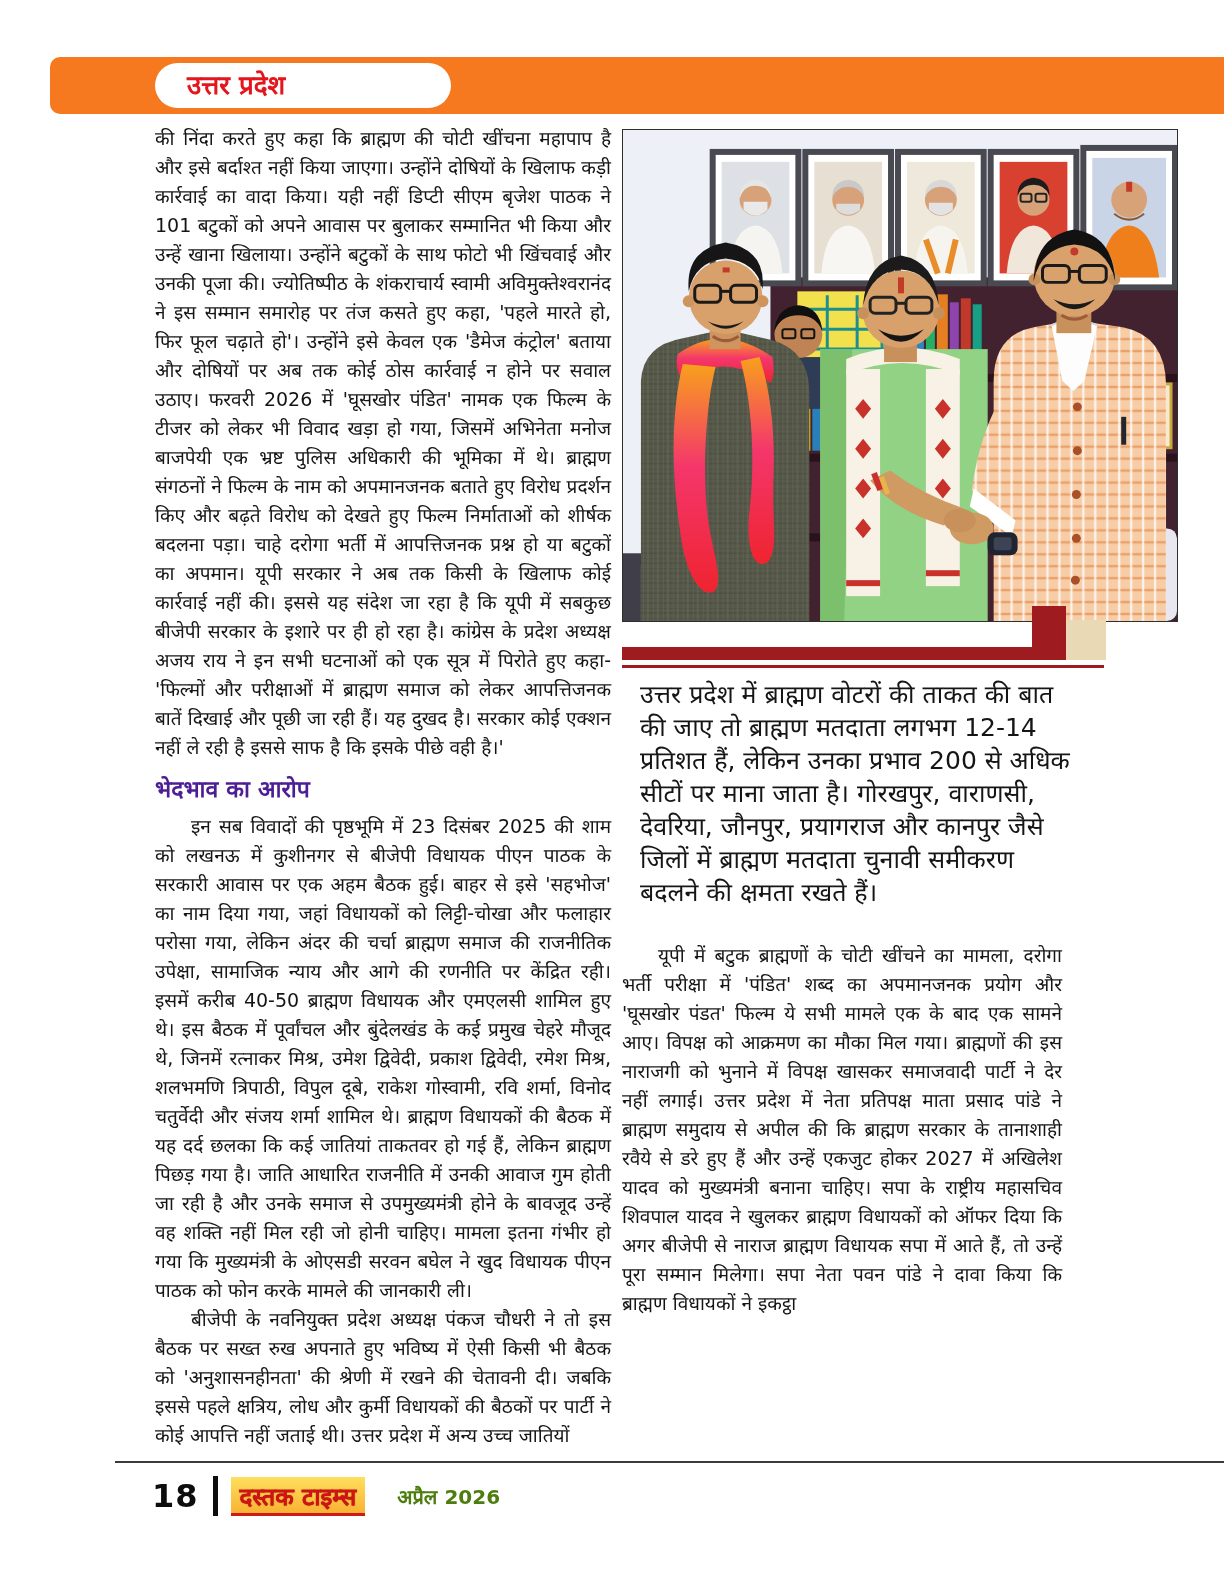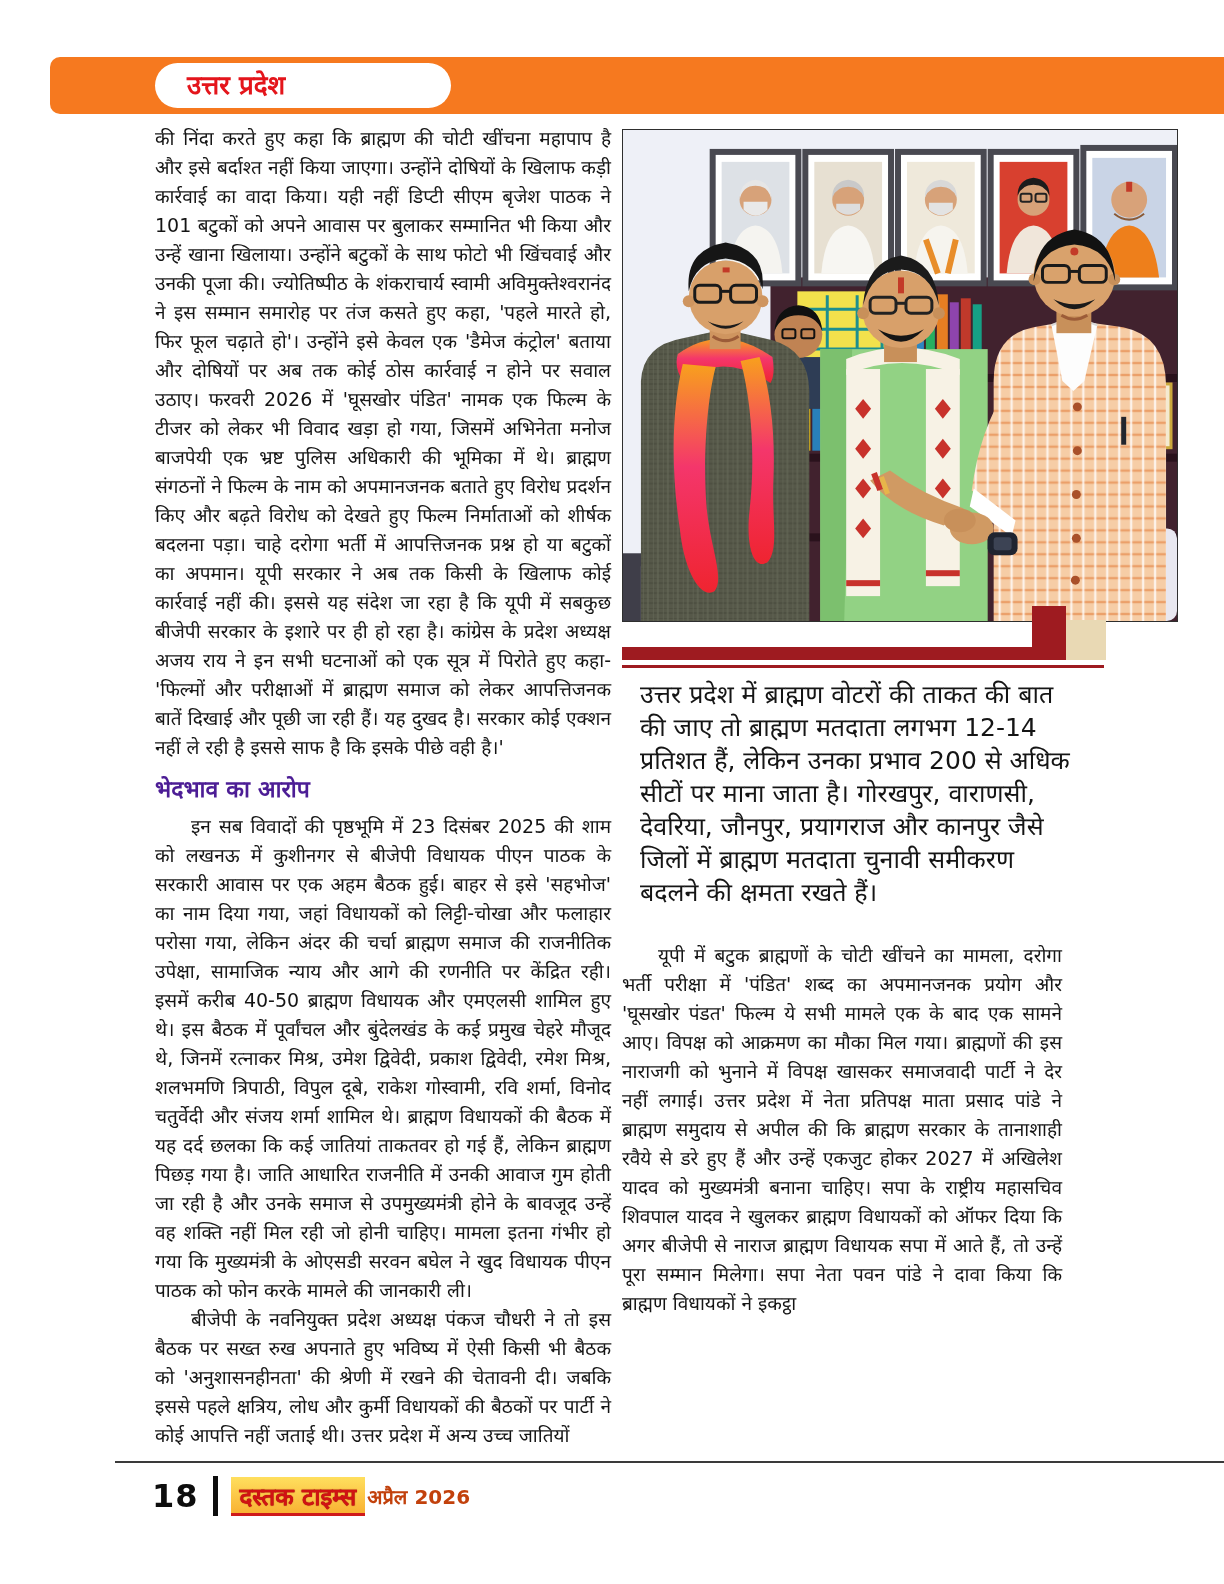--- a/index.html
+++ b/index.html
@@ -50,21 +50,21 @@
   .footer-rule { position:absolute; left:115px; top:1461px; width:1109px; height:2px; background:#3a3a3a; }
   .footer { position:absolute; left:152px; top:1474px; height:44px; display:flex; align-items:center; }
   .page-num { font-size:32px; font-weight:bold; color:#0d0d0d; letter-spacing:1px; }
   .fbar { width:5px; height:40px; background:#0d0d0d; margin:0 13px 0 14px; }
   .mag-logo {
     background:linear-gradient(180deg,#ffdf5e 0%, #f9b233 100%);
     border-bottom:3px solid #cf1a1a; padding:2px 9px 1px 9px;
     font-size:24px; font-weight:bold; color:#d01313; white-space:nowrap;
     text-shadow:0 0 1px #8a0000;
   }
-  .fdate { font-size:20px; font-weight:bold; color:#c2410c; margin-left:2px; white-space:nowrap; }
+  .fdate { font-size:20px; font-weight:bold; color:#4d7c0f; margin-left:32px; white-space:nowrap; }
 </style>
 </head>
 <body>
 
 <div class="page">
 
   <div class="band">
     <div class="pill">
       <span class="pill-label">उत्तर प्रदेश</span>
     </div>

